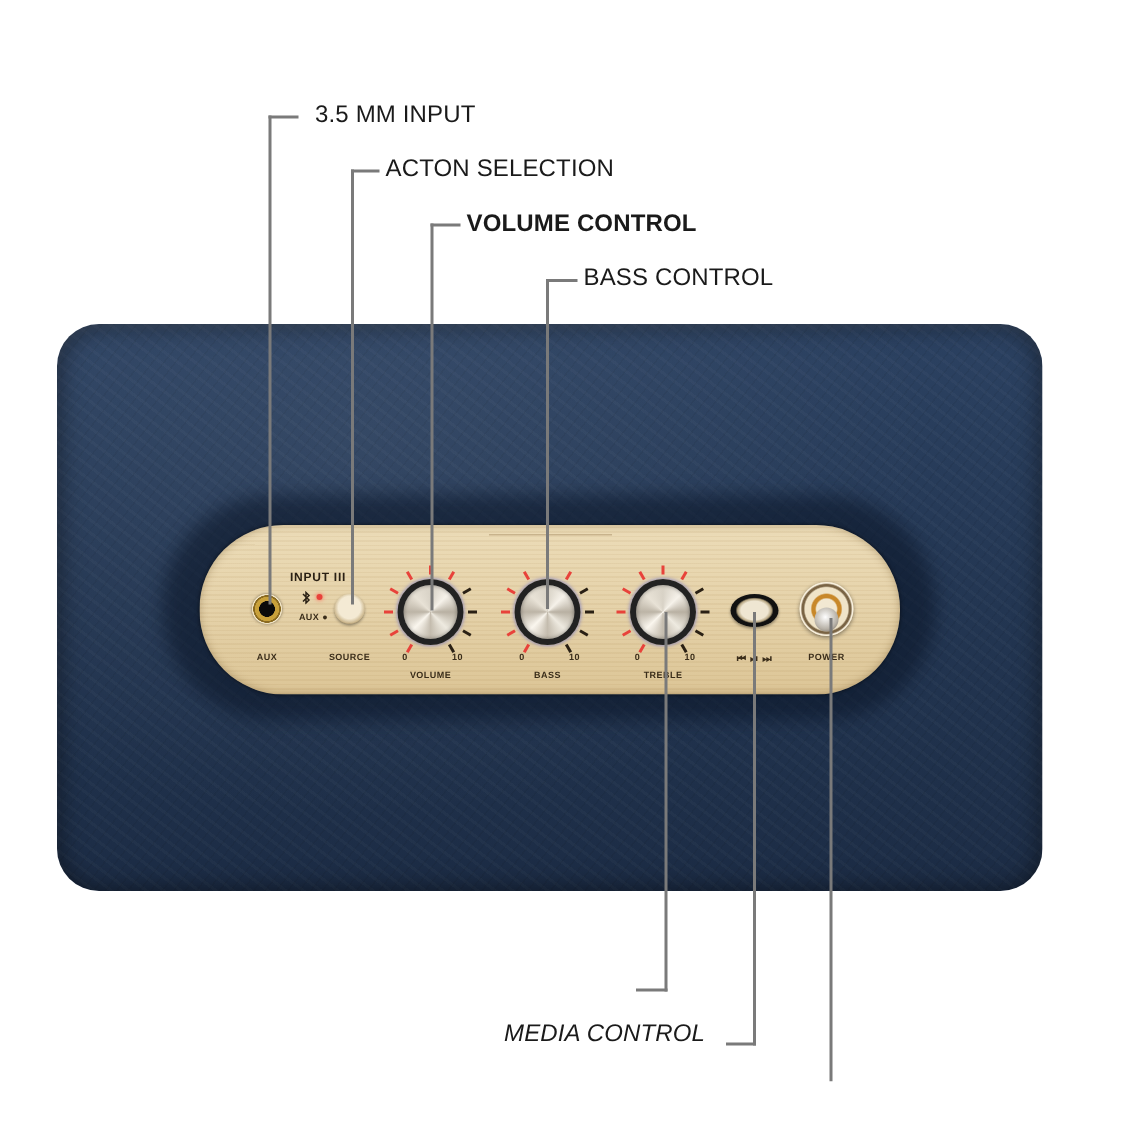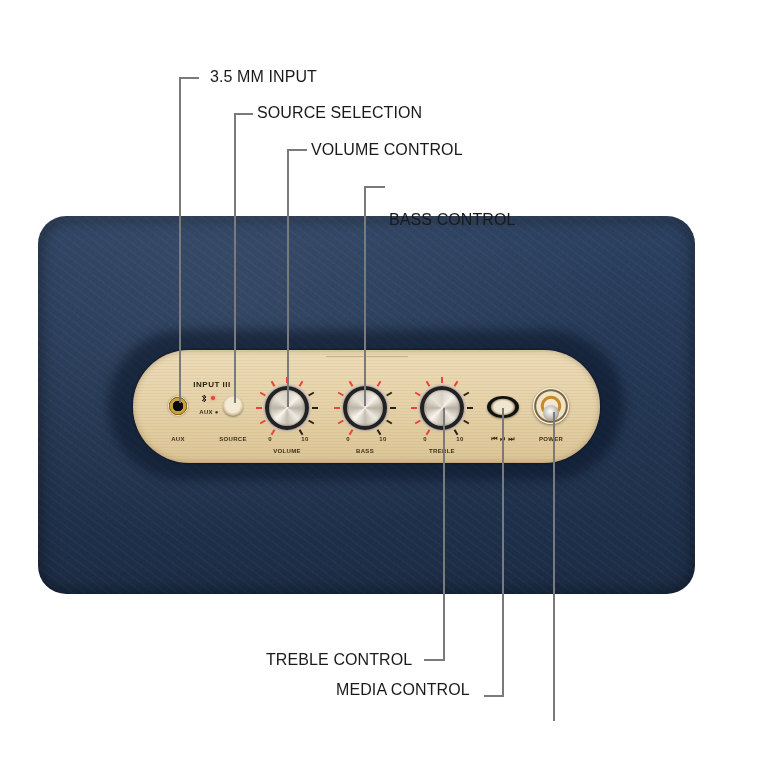--- a/index.html
+++ b/index.html
@@ -154,20 +154,19 @@
   <div class="leader" style="left:364px;top:186px;width:2px;height:220px;"></div>
   <div class="leader" style="left:364px;top:186px;width:21px;height:2px;"></div>
 
   <div class="leader" style="left:443px;top:408px;width:2px;height:253px;"></div>
   <div class="leader" style="left:424px;top:659px;width:21px;height:2px;"></div>
   <div class="leader" style="left:502px;top:408px;width:2px;height:289px;"></div>
   <div class="leader" style="left:484px;top:695px;width:20px;height:2px;"></div>
   <div class="leader" style="left:553px;top:412px;width:2px;height:309px;"></div>
 
   <div class="callout-text" style="left:210px;top:68px;">3.5 MM INPUT</div>
-  <div class="callout-text" style="left:257px;top:104px;">SOURCE SELECTION</div>
-  <div class="callout-text" style="left:311px;top:141px;">VOLUME CONTROL</div>
-  <div class="callout-text" style="left:389px;top:177px;margin-top:34px;">BASS CONTROL</div>
-  <div class="callout-text" style="left:266px;top:651px;">TREBLE CONTROL</div>
-  <div class="callout-text" style="left:336px;top:681px;">MEDIA CONTROL</div>
+  <div class="callout-text" style="left:257px;top:104px;">ACTON SELECTION</div>
+  <div class="callout-text" style="left:311px;top:141px;font-weight:bold;">VOLUME CONTROL</div>
+  <div class="callout-text" style="left:389px;top:177px;">BASS CONTROL</div>
+  <div class="callout-text" style="left:336px;top:681px;font-style:italic;">MEDIA CONTROL</div>
 
   <div class="white-strip"></div>
 </div>
 
 </body></html>

